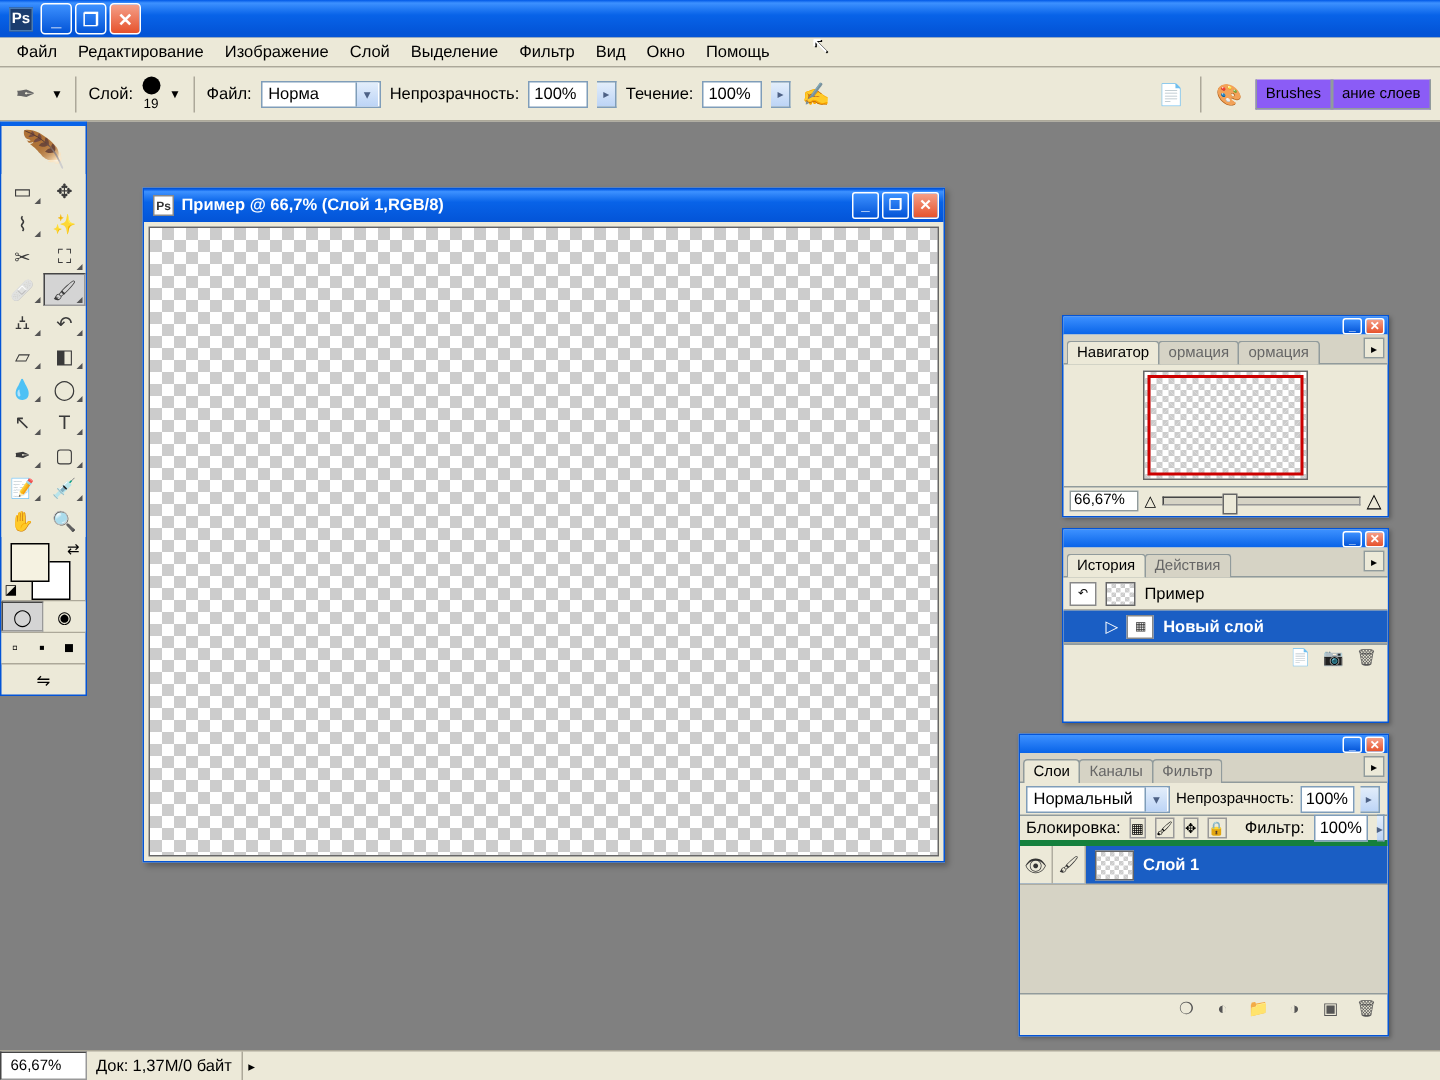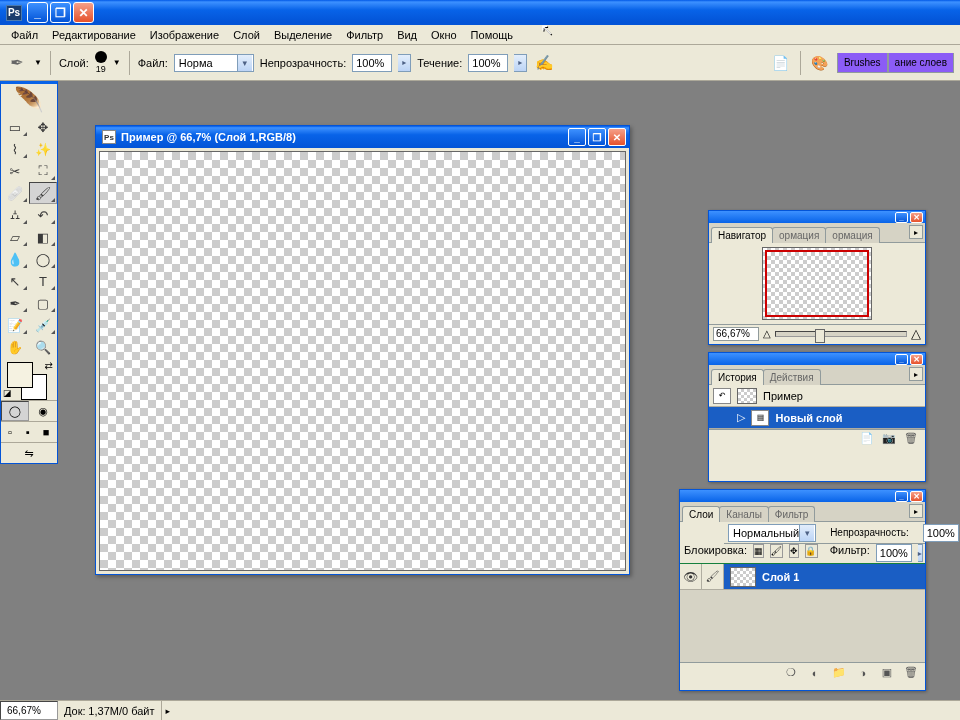--- a/index.html
+++ b/index.html
@@ -87,22 +87,22 @@
 .hist-row { height: 22px; display: flex; align-items: center; border-bottom: 1px solid #b0ada0; padding: 0 4px; gap: 6px; }
 .hist-row.snapshot { background: #ece9d8; }
 .hist-row.active { background: #1a5ec4; color: white; }
 .hist-icon { width: 18px; height: 16px; border: 1px solid #888; background: #fff; font-size: 8px; display: flex; align-items: center; justify-content: center; }
 .hist-thumb { width: 20px; height: 16px; border: 1px solid #666; background-color: #fff; background-image: linear-gradient(45deg,#ccc 25%,transparent 25%),linear-gradient(-45deg,#ccc 25%,transparent 25%),linear-gradient(45deg,transparent 75%,#ccc 75%),linear-gradient(-45deg,transparent 75%,#ccc 75%); background-size: 6px 6px; background-position: 0 0,0 3px,3px -3px,-3px 0; }
 .hist-footer { height: 18px; border-top: 1px solid #919b9c; display: flex; justify-content: flex-end; align-items: center; gap: 6px; padding: 0 6px; }
 .hist-foot-btn { width: 16px; height: 14px; display: flex; align-items: center; justify-content: center; font-size: 11px; color: #555; cursor: pointer; }
 
 
 .lay-panel { left: 679px; top: 489px; width: 247px; height: 202px; }
-.lay-opts { height: 22px; display: flex; align-items: center; padding: 0 4px; gap: 14px; border-bottom: 1px solid #919b9c; margin-left: 44px; }
-.lay-lock { height: 20px; display: flex; padding: 0 4px; gap: 6px; border-bottom: 1px solid #15803d; font-size: 10px; }
+.lay-opts { height: 22px; display: flex; align-items: center; padding: 0 4px; gap: 4px; border-bottom: 1px solid #919b9c; }
+.lay-lock { height: 20px; display: flex; align-items: center; padding: 0 4px; gap: 6px; border-bottom: 4px solid #15803d; font-size: 10px; }
 .lay-lock-btn { width: 16px; height: 14px; border: 1px solid #999; background: #ece9d8; display: flex; align-items: center; justify-content: center; font-size: 9px; cursor: pointer; }
 .lay-body { background: #d6d3c5; height: 98px; overflow: hidden; }
 .lay-row { height: 26px; display: flex; align-items: center; border-bottom: 1px solid #b0ada0; }
 .lay-row.active { background: #1a5ec4; color: white; }
 .lay-eye { width: 22px; height: 100%; border-right: 1px solid #b0ada0; display: flex; align-items: center; justify-content: center; font-size: 12px; cursor: pointer; background: #ece9d8; color: #333; }
 .lay-link { width: 22px; height: 100%; border-right: 1px solid #b0ada0; display: flex; align-items: center; justify-content: center; font-size: 11px; background: #ece9d8; color: #333; }
 .lay-thumb { width: 26px; height: 20px; margin: 0 6px; border: 1px solid #666; background-color: #fff; background-image: linear-gradient(45deg,#ccc 25%,transparent 25%),linear-gradient(-45deg,#ccc 25%,transparent 25%),linear-gradient(45deg,transparent 75%,#ccc 75%),linear-gradient(-45deg,transparent 75%,#ccc 75%); background-size: 6px 6px; background-position: 0 0,0 3px,3px -3px,-3px 0; }
 .lay-name { font-weight: bold; }
 .lay-footer { height: 20px; border-top: 1px solid #919b9c; display: flex; justify-content: flex-end; align-items: center; gap: 8px; padding: 0 6px; }
 .lay-foot-btn { width: 16px; height: 14px; display: flex; align-items: center; justify-content: center; font-size: 11px; color: #555; cursor: pointer; }

